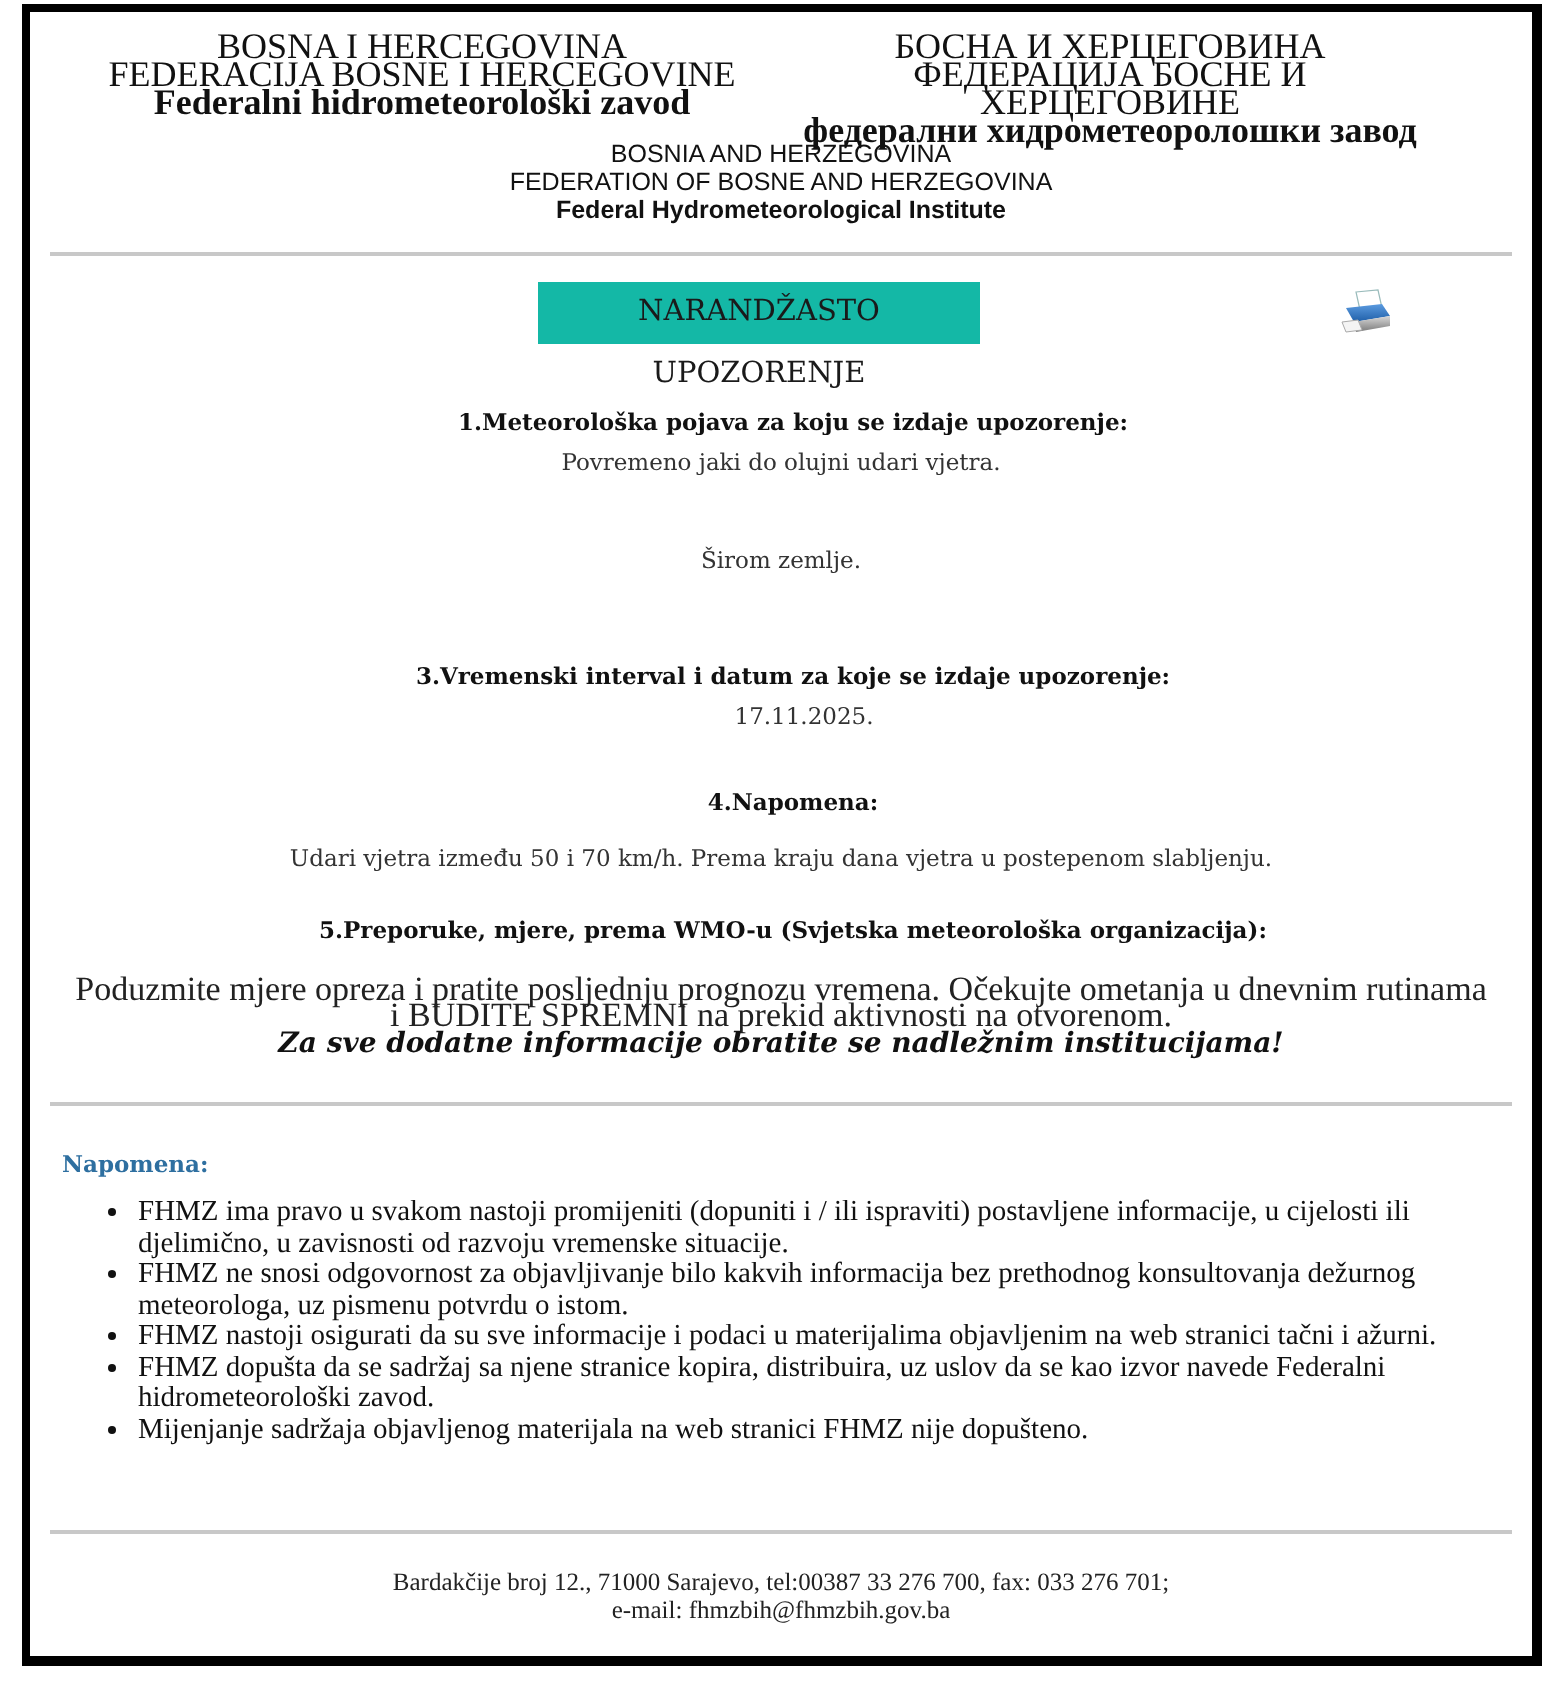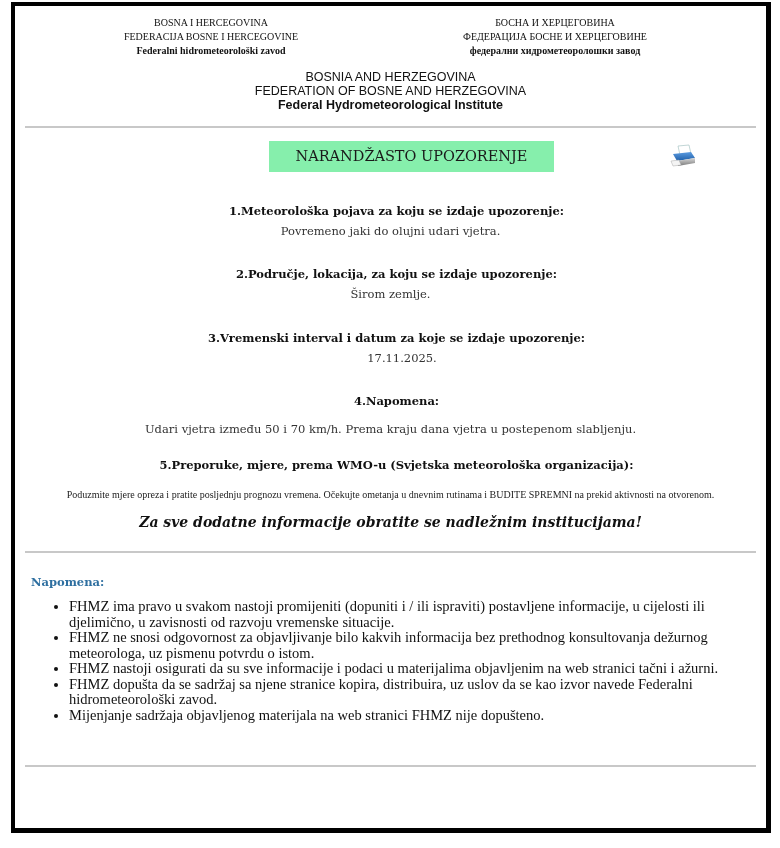--- a/index.html
+++ b/index.html
@@ -5,41 +5,41 @@
     html, body { margin: 0; padding: 0; background: #ffffff; }
     body { width: 780px; height: 848px; position: relative; overflow: hidden;
            font-family: "DejaVu Serif", serif; color: #222; }
     .frame {
       position: absolute; left: 11px; top: 2px; width: 751px; height: 822px;
       border: 4px solid #000; border-right-width: 5px; border-bottom-width: 5px;
       background: #fff; box-sizing: content-box;
     }
     .hdr-top { position: absolute; top: 10px; left: 0; right: 0; height: 48px; }
     .hdr-col { position: absolute; top: 0; width: 320px; text-align: center;
-               font-family: "Liberation Serif", serif; font-size: 10px; line-height: 14px; color: #111; }
+               font-family: "Liberation Serif", serif; font-size: 18px; line-height: 14px; color: #111; }
     .hdr-col.left { left: 36px; }
     .hdr-col.right { left: 380px; }
     .hdr-col b, .hdr-mid b { font-weight: bold; }
     .hdr-mid { position: absolute; top: 64px; left: 0; right: 0; text-align: center;
                font-family: Liberation Sans, sans-serif; font-size: 12.5px; line-height: 14px; color: #111; }
     .hr { position: absolute; left: 10px; right: 10px; height: 0; border-top: 2px solid #c8c8c8; }
     .hr.h1 { top: 120px; }
     .hr.h2 { top: 545px; }
     .hr.h3 { top: 759px; }
     .warn-badge {
-      position: absolute; left: 254px; top: 135px; width: 285px; height: 31px;
-      background: #86efac; color: #1a1a1a; font-family: "DejaVu Serif", serif;
+      position: absolute; left: 254px; top: 135px; width: 221px; height: 31px;
+      background: #14b8a6; color: #1a1a1a; font-family: "DejaVu Serif", serif;
       font-size: 14.5px; line-height: 31px; text-align: center;
     }
     .printer { position: absolute; left: 654px; top: 138px; width: 28px; height: 24px; cursor: pointer; }
     .sec { position: absolute; left: 0; right: 0; text-align: center; }
     .sec-title { font-weight: bold; font-size: 11.5px; color: #111; padding-left: 12px; }
     .sec-body { font-size: 11.5px; color: #333; }
     .recs { position: absolute; left: 20px; right: 20px; top: 482px; text-align: center;
-            font-family: "Liberation Serif", serif; font-size: 10px; line-height: 13px; color: #222; }
+            font-family: "Liberation Serif", serif; font-size: 17px; line-height: 13px; color: #222; }
     .callout { position: absolute; left: 0; right: 0; top: 508px; text-align: center;
                font-family: "DejaVu Serif", serif; font-weight: bold; font-style: italic; font-size: 14px; color: #111; }
     .note-label { position: absolute; left: 16px; top: 569px; font-family: "DejaVu Serif", serif;
                   font-weight: bold; font-size: 11.5px; color: #2e6fa0; }
     .notes { position: absolute; left: 36px; right: 10px; top: 593px; margin: 0; padding: 0 0 0 18px;
              font-family: "Liberation Serif", serif; font-size: 14.5px; line-height: 15.5px; color: #111; }
     .notes li { margin: 0; padding: 0; }
     .footer { position: absolute; left: 0; right: 0; top: 778px; text-align: center;
               font-family: "Liberation Serif", serif; font-size: 12.5px; line-height: 14px; color: #222; }
     .footer a { color: #222; text-decoration: none; }
@@ -90,21 +90,20 @@
       <polygon points="2,17 10,16 12,21 4,22" fill="#f4f4f4" stroke="#aaa" stroke-width="0.5"></polygon>
     </svg>
   </div>
 
   <div class="sec" style="top:198px;">
     <div class="sec-title">1.Meteorološka pojava za koju se izdaje upozorenje:</div>
     <div class="sec-body" style="margin-top:6px;">Povremeno jaki do olujni udari vjetra.</div>
   </div>
 
   <div class="sec" style="top:261px;">
-    <div class="sec-title">2.Područje, lokacija, za koju se izdaje upozorenje:</div>
     <div class="sec-body" style="margin-top:6px;">Širom zemlje.</div>
   </div>
 
   <div class="sec" style="top:325px;">
     <div class="sec-title">3.Vremenski interval i datum za koje se izdaje upozorenje:</div>
     <div class="sec-body" style="margin-top:6px;margin-left:23px;">17.11.2025.</div>
   </div>
 
   <div class="sec" style="top:388px;">
     <div class="sec-title">4.Napomena:</div>
@@ -125,14 +124,18 @@
   <ul class="notes">
     <li>FHMZ ima pravo u svakom nastoji promijeniti (dopuniti i / ili ispraviti) postavljene informacije, u cijelosti ili djelimično, u zavisnosti od razvoju vremenske situacije.</li>
     <li>FHMZ ne snosi odgovornost za objavljivanje bilo kakvih informacija bez prethodnog konsultovanja dežurnog meteorologa, uz pismenu potvrdu o istom.</li>
     <li>FHMZ nastoji osigurati da su sve informacije i podaci u materijalima objavljenim na web stranici tačni i ažurni.</li>
     <li>FHMZ dopušta da se sadržaj sa njene stranice kopira, distribuira, uz uslov da se kao izvor navede Federalni hidrometeorološki zavod.</li>
     <li>Mijenjanje sadržaja objavljenog materijala na web stranici FHMZ nije dopušteno.</li>
   </ul>
 
   <div class="hr h3"></div>
 
+  <div class="footer">
+    <div>Bardakčije broj 12., 71000 Sarajevo, tel:00387 33 276 700, fax: 033 276 701;</div>
+    <div><span>e-mail: </span><a>fhmzbih@fhmzbih.gov.ba</a></div>
+  </div>
 
 </div>
 
 </body></html>

